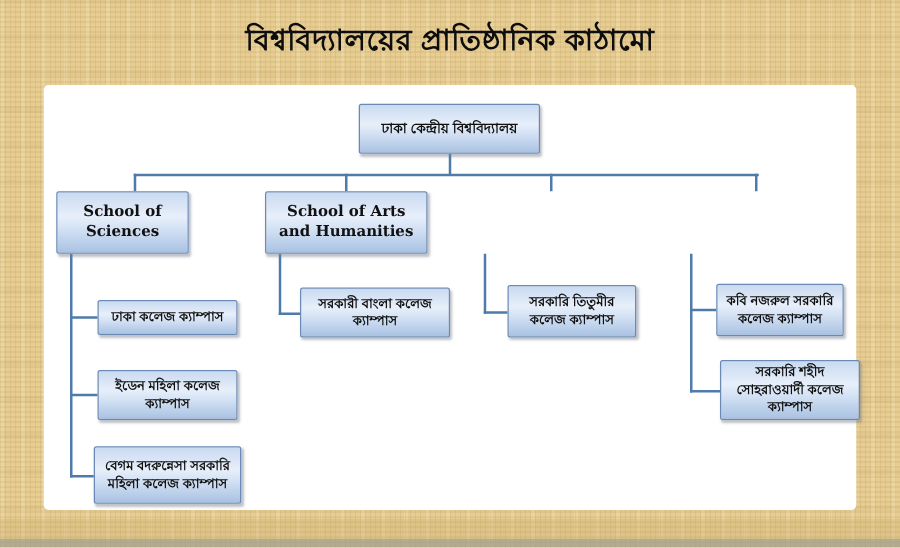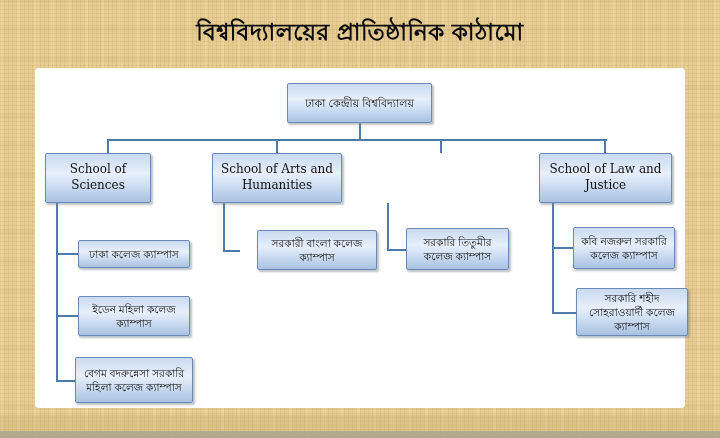--- a/index.html
+++ b/index.html
@@ -24,36 +24,36 @@
     background:#ffffff;border-radius:4px;
   }
   .node{
     position:absolute;box-sizing:border-box;
     border:1px solid #6a89b5;border-radius:2px;
     background:linear-gradient(to bottom,#c9daf0 0%,#e7effa 40%,#d6e3f5 58%,#a9c2e2 100%);
     box-shadow:1.5px 2px 2px rgba(125,134,148,0.5);
     display:flex;align-items:center;justify-content:center;
     text-align:center;padding:2px 3px;
   }
-  .node span{color:#111;font-weight:400;display:block;}
+  .node span{color:#111;font-weight:700;display:block;}
   .en{font-family:"DejaVu Serif","Liberation Serif",serif;font-size:12px;line-height:1.3;}
   .bn{font-size:10.5px;line-height:1.35;}
   .bn-root{font-size:11px;}
   .line{position:absolute;background:#4f7bab;}
   
   .n-root{left:252px;top:15px;width:145px;height:40px;}
   .n-b1{left:10px;top:85px;width:106px;height:50px;}
   .n-b2{left:177px;top:85px;width:130px;height:50px;}
   .n-b3{left:340px;top:85px;width:132px;height:50px;}
   .n-b4{left:504px;top:85px;width:133px;height:50px;}
   
   .n-s1{left:43px;top:172px;width:112px;height:28px;}
   .n-s2{left:43px;top:228px;width:112px;height:40px;}
   .n-s3{left:40px;top:289px;width:118px;height:46px;}
-  .n-a1{left:222px;top:162px;width:120px;height:40px;}
+  .n-a1{left:205px;top:162px;width:120px;height:40px;}
   .n-bu1{left:371px;top:160px;width:103px;height:42px;}
   .n-l1{left:538px;top:159px;width:102px;height:42px;}
   .n-l2{left:541px;top:220px;width:112px;height:48px;}
   
   .c-riser{left:324px;top:55px;width:2px;height:17px;}
   .c-bus{left:72px;top:71px;width:500px;height:2px;}
   .c-d1{left:72px;top:71px;width:2px;height:14px;}
   .c-d2{left:241px;top:71px;width:2px;height:14px;}
   .c-d3{left:405px;top:71px;width:2px;height:14px;}
   .c-d4{left:569px;top:71px;width:2px;height:14px;}
@@ -97,23 +97,20 @@
   <div class="node n-root">
     <span class="bn bn-root">ঢাকা কেন্দ্রীয় বিশ্ববিদ্যালয়</span>
   </div>
 
   <div class="node n-b1">
     <span class="en">School of Sciences</span>
   </div>
   <div class="node n-b2">
     <span class="en">School of Arts and Humanities</span>
   </div>
-  <div class="node n-b4">
-    <span class="en">School of Law and Justice</span>
-  </div>
 
   <div class="node n-s1">
     <span class="bn">ঢাকা কলেজ ক্যাম্পাস</span>
   </div>
   <div class="node n-s2">
     <span class="bn">ইডেন মহিলা কলেজ ক্যাম্পাস</span>
   </div>
   <div class="node n-s3">
     <span class="bn">বেগম বদরুন্নেসা সরকারি মহিলা কলেজ ক্যাম্পাস</span>
   </div>

